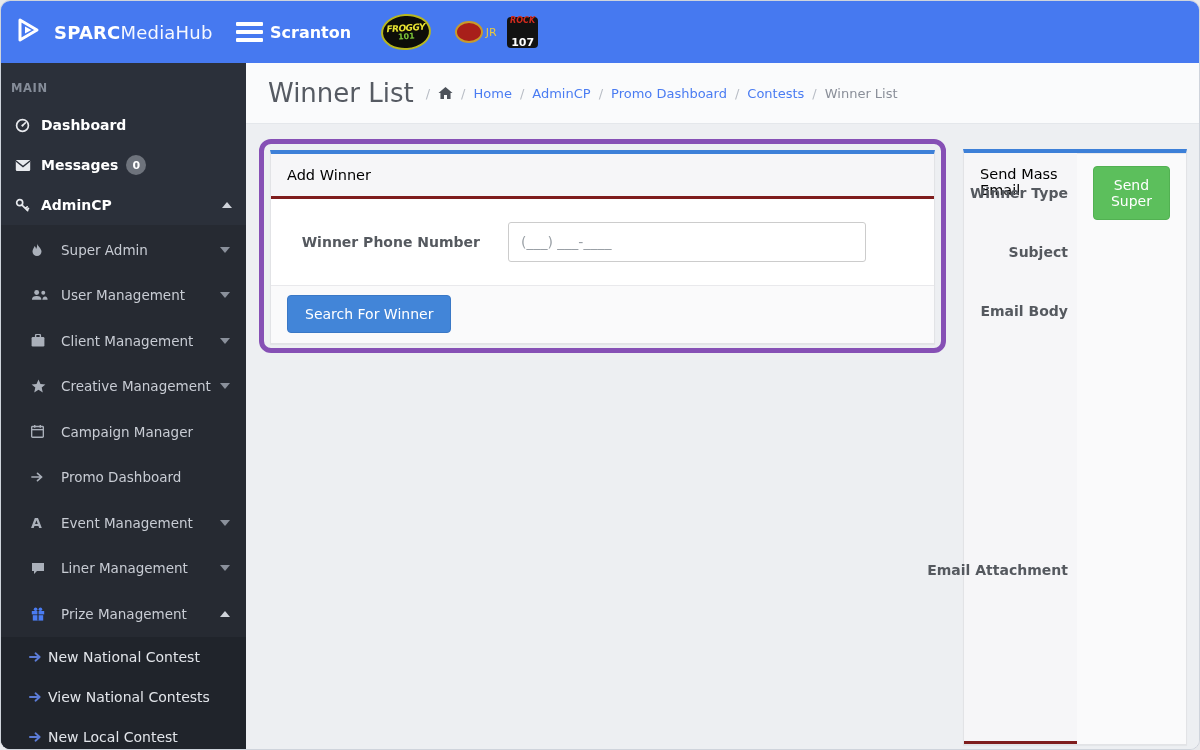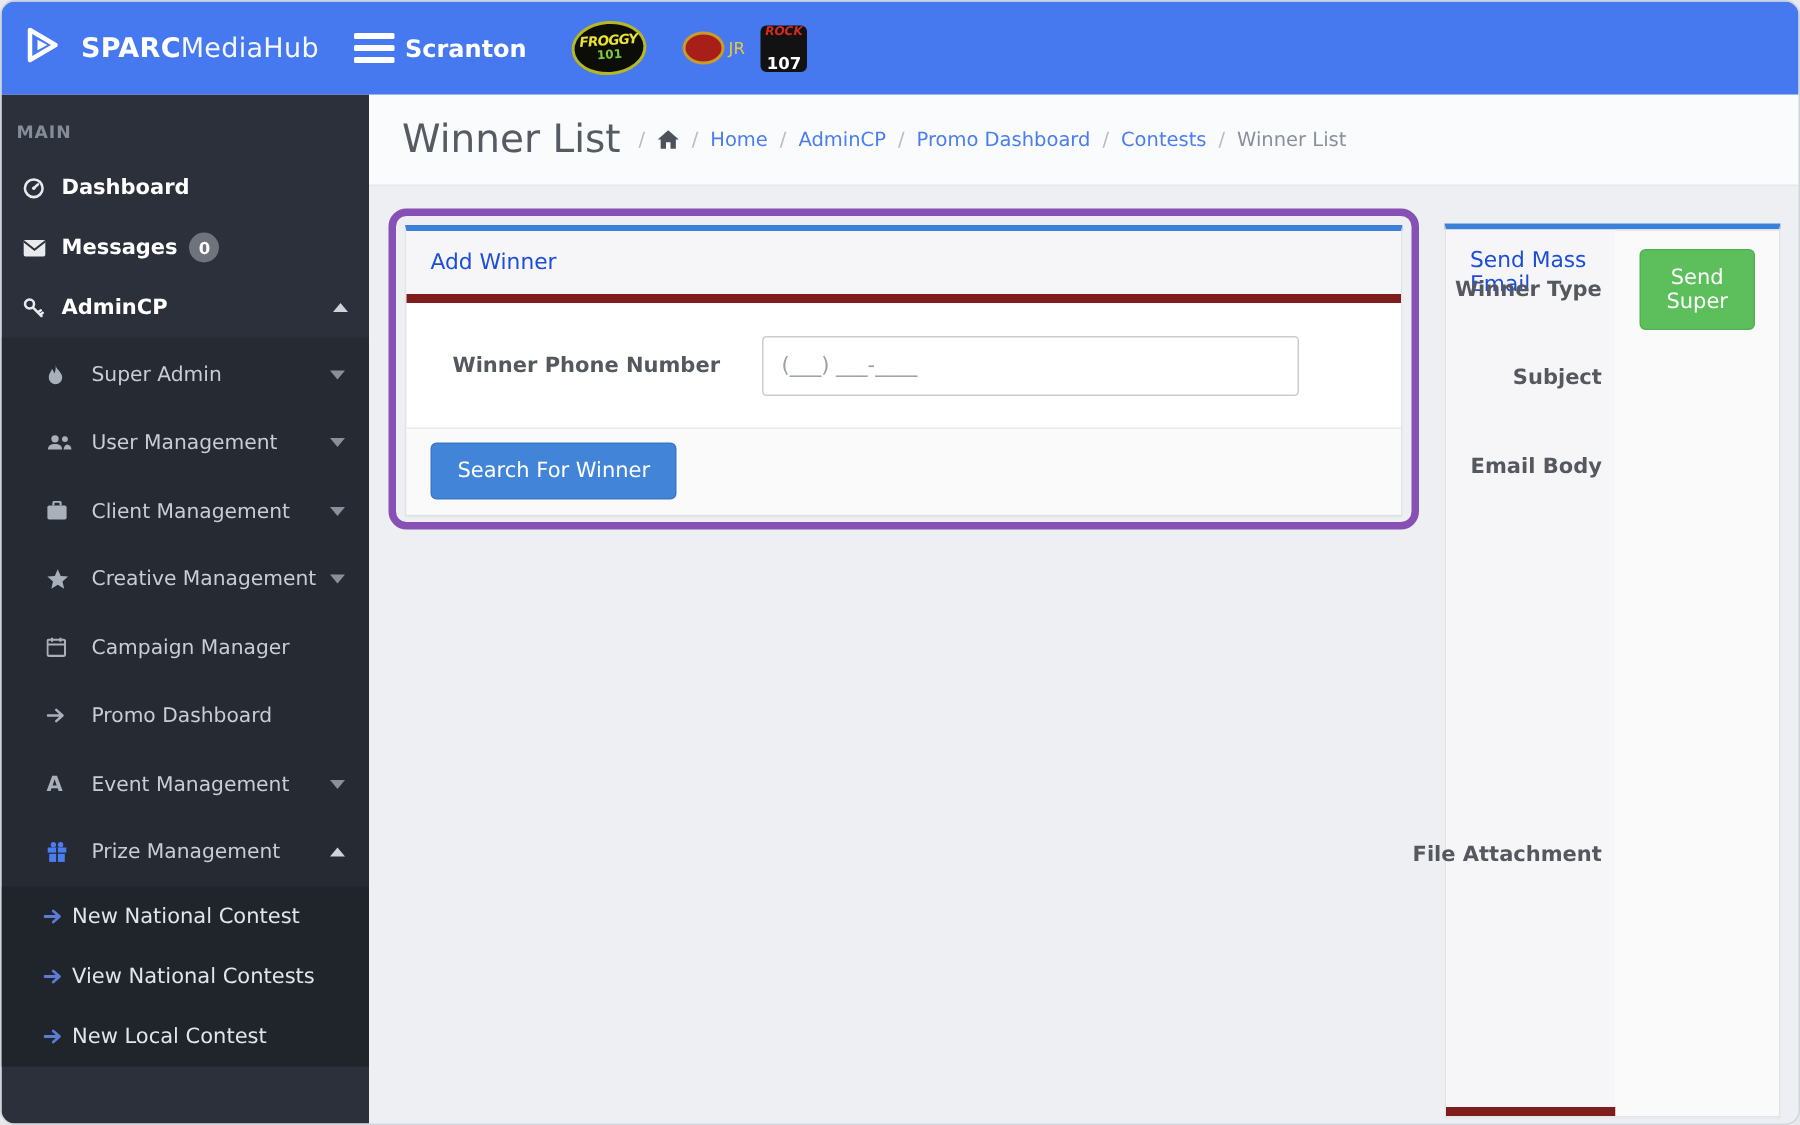--- a/index.html
+++ b/index.html
@@ -63,22 +63,22 @@
   .crumbs .sep { color:#b7bcc4; margin:0 8px; }
   .crumbs a { color:#4a7cf2; text-decoration:none; cursor:pointer; }
   .crumbs .current { color:#8a8f99; }
   .home-ic { color:#4d525a; display:flex; cursor:pointer; }
   .content-body { position:relative; height:calc(100% - 61px); background:#edeff2; }
 
   .annotation { position:absolute; left:13px; top:15px; width:687px; height:214px;
                 border:5px solid #8650b5; border-radius:12px; pointer-events:none; }
   .panel { background:#fff; border:1px solid #e2e3e6; border-top:4px solid #3d80d8;
            box-shadow:0 1px 1px rgba(0,0,0,.04); }
-  .panel-head { background:#f6f6f8; border-bottom:6px solid #7f1d1d; padding:13px 16px;
-                color:#1d4ed8; font-size:14.5px; }
+  .panel-head { background:#f6f6f8; border-bottom:3px solid #7f1d1d; padding:13px 16px;
+                color:#000000; font-size:14.5px; }
   .panel-add { position:absolute; left:24px; top:26px; width:665px; height:194px;
                display:flex; flex-direction:column; }
   .panel-add .panel-body { flex:1; display:flex; align-items:center; padding:0 15px; }
   .form-label { flex:0 0 222px; text-align:right; padding-right:28px; color:#55595f;
                 font-weight:700; font-size:14px; }
   .phone-input { width:358px; height:40px; border:1px solid #ccc; border-radius:3px;
                  padding:0 12px; font-size:14px; color:#444; font-family:inherit; }
   .phone-input::placeholder { color:#9aa0a6; }
   .panel-foot { background:#fafafb; border-top:1px solid #e9e9ec; padding:9px 16px 10px; }
   .btn { display:inline-block; border:none; border-radius:4px; color:#fff; font-size:14px;
@@ -225,20 +225,29 @@
             </svg>
         </span>
         <span>Promo Dashboard</span>
       </div>
       <div class="sub-item">
         <span class="ic"><span class="letter-ic">A</span></span>
         <span>Event Management</span>
         <span class="caret down"></span>
       </div>
       <div class="sub-item">
+        <span class="ic">
+          <svg width="14" height="13" viewBox="0 0 14 13">
+              <path d="M1 1 H13 V9 H6 L3 12 V9 H1 Z" fill="currentColor"></path>
+            </svg>
+        </span>
+        <span>Liner Management</span>
+        <span class="caret down"></span>
+      </div>
+      <div class="sub-item">
         <span class="ic blue">
           <svg width="14" height="14" viewBox="0 0 14 14">
               <rect x="0.8" y="4" width="12.4" height="3.4" fill="currentColor"></rect>
               <rect x="1.8" y="8.2" width="10.4" height="5.4" fill="currentColor"></rect>
               <path d="M7 4 V13.6" stroke="#262a32" stroke-width="1.2"></path>
               <circle cx="4.6" cy="2.2" r="1.8" fill="currentColor"></circle>
               <circle cx="9.4" cy="2.2" r="1.8" fill="currentColor"></circle>
             </svg>
         </span>
         <span>Prize Management</span>
@@ -311,21 +320,21 @@
       </section>
 
       <div class="annotation"></div>
 
       <section class="panel panel-mail">
         <div class="panel-head">Send Mass Email</div>
         <div class="panel-body">
           <label class="mail-label" style="top:32px">Winner Type</label>
           <label class="mail-label" style="top:91px">Subject</label>
           <label class="mail-label" style="top:150px">Email Body</label>
-          <label class="mail-label" style="top:409px">File Attachment</label>
+          <label class="mail-label" style="top:409px">Email Attachment</label>
         </div>
         <div class="panel-foot">
           <button class="btn btn-green">Send Super</button>
         </div>
       </section>
 
     </div>
   </main>
 </div>
 

